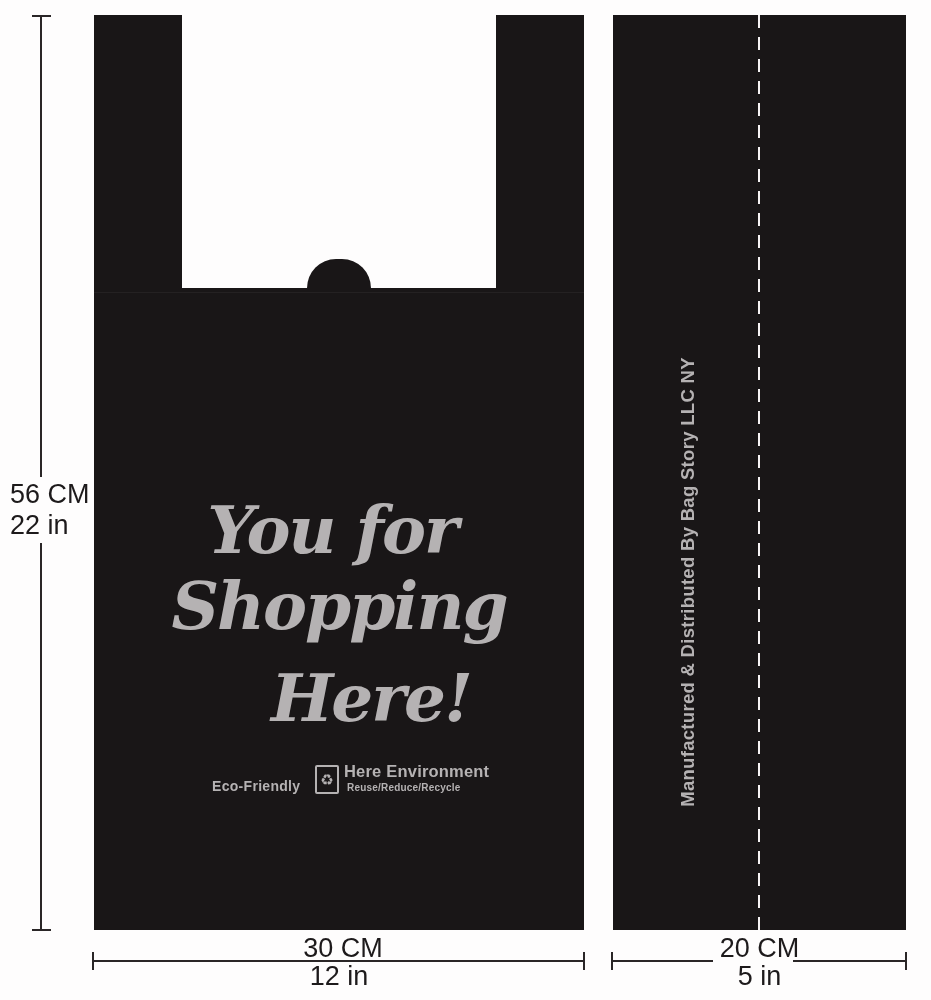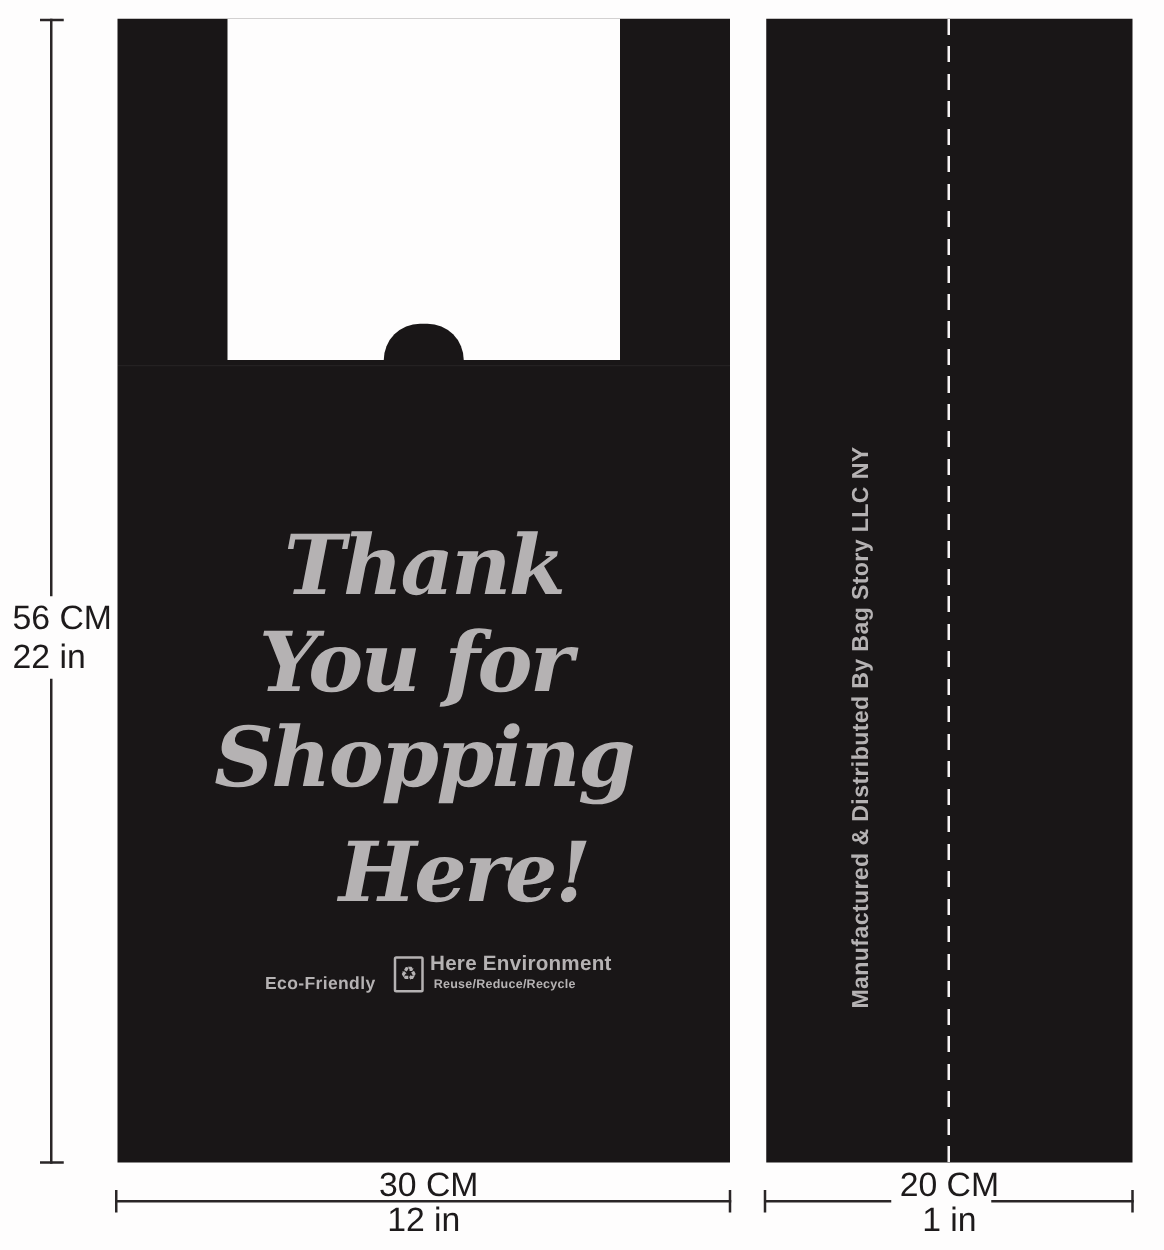--- a/index.html
+++ b/index.html
@@ -97,21 +97,20 @@
     <div>56 CM</div>
     <div>22 in</div>
   </div>
 
   <div class="bag-front">
     <div class="cutout">
       <div class="tab"></div>
     </div>
     <div class="seam"></div>
 
-    <div class="print-line print-1">Thank</div>
     <div class="print-line print-2">You for</div>
     <div class="print-line print-3">Shopping</div>
     <div class="print-line print-4">Here!</div>
 
     <div class="eco-label">Eco-Friendly</div>
     <div class="recycle-box">
       <span>♻</span>
     </div>
     <div class="save-env">Here Environment</div>
     <div class="reuse-line">Reuse/Reduce/Recycle</div>
@@ -126,15 +125,15 @@
   <div class="bag-side">
     <div class="fold-dash"></div>
     <div class="vtext">Manufactured &amp; Distributed By Bag Story LLC NY</div>
   </div>
 
   <div class="dim h" style="left:612px;top:960px;width:101px;"></div>
   <div class="dim h" style="left:793px;top:960px;width:114px;"></div>
   <div class="dim v" style="left:611px;top:952px;height:18px;"></div>
   <div class="dim v" style="left:905px;top:952px;height:18px;"></div>
   <div class="dim-label center" style="left:613px;top:933px;width:293px;">20 CM</div>
-  <div class="dim-label center" style="left:613px;top:961px;width:293px;">1 in</div>
+  <div class="dim-label center" style="left:613px;top:961px;width:293px;">5 in</div>
 
 </div>
 
 </body></html>

